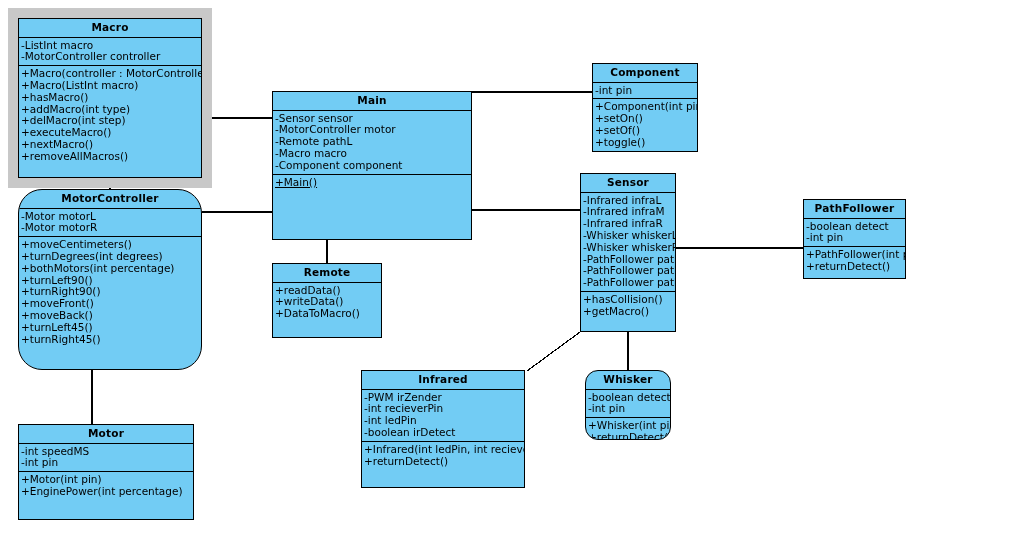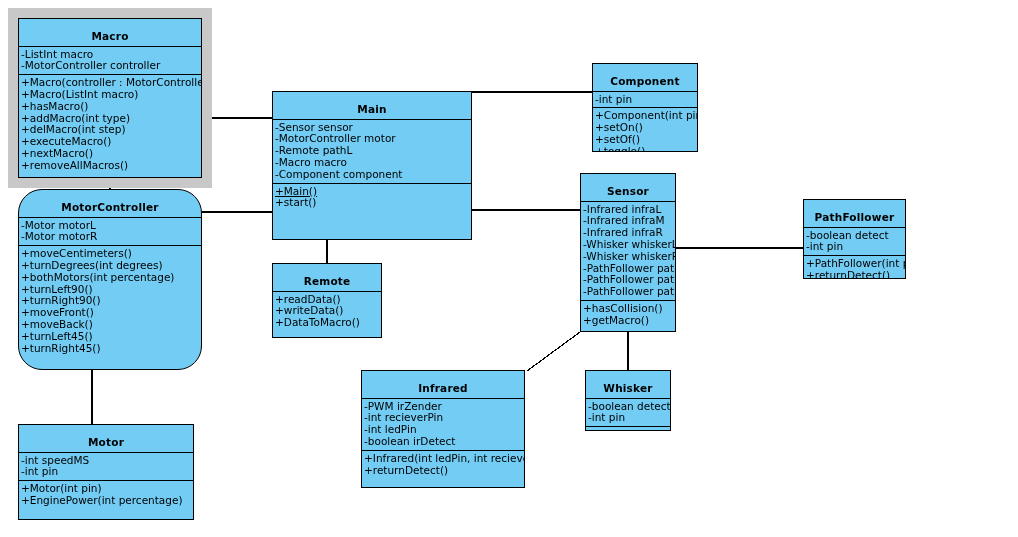--- a/index.html
+++ b/index.html
@@ -35,21 +35,21 @@
     border: 1px solid #000000;
     font-size: 10.5px;
     line-height: 11.6px;
     color: #000000;
     overflow: hidden;
   }
   .umlclass .name {
     text-align: center;
     font-weight: bold;
     font-size: 10.5px;
-    padding: 12px 2px 3px 2px;
+    padding: 3px 2px 3px 2px;
     border-bottom: 1px solid #000000;
     letter-spacing: .2px;
   }
   .umlclass .compartment {
     padding: 2px 0 2px 0;
     border-bottom: 1px solid #000000;
   }
   .umlclass .compartment.last {
     border-bottom: none;
     flex: 1 1 auto;
@@ -152,21 +152,20 @@
           <div class="name">Main</div>
           <div class="compartment">
             <div class="row">-Sensor sensor</div>
             <div class="row">-MotorController motor</div>
             <div class="row">-Remote pathL</div>
             <div class="row">-Macro macro</div>
             <div class="row">-Component component</div>
           </div>
           <div class="compartment last">
             <div class="row static">+Main()</div>
-            <div class="row">+start()</div>
           </div>
         </div>
       </div>
       <div class="umlclass" style="left: 272px; top: 263px; width: 110px; height: 75px; background: rgb(114, 204, 244); border-color: rgb(0, 0, 0);">
         <div class="inner">
           <div class="name">Remote</div>
           <div class="compartment last">
             <div class="row">+readData()</div>
             <div class="row">+writeData()</div>
             <div class="row">+DataToMacro()</div>
@@ -227,21 +226,21 @@
             <div class="row">-int recieverPin</div>
             <div class="row">-int ledPin</div>
             <div class="row">-boolean irDetect</div>
           </div>
           <div class="compartment last">
             <div class="row">+Infrared(int ledPin, int recieverPin)</div>
             <div class="row">+returnDetect()</div>
           </div>
         </div>
       </div>
-      <div class="umlclass" style="left: 585px; top: 370px; width: 86px; height: 61px; background: rgb(114, 204, 244); border-color: rgb(0, 0, 0);">
+      <div class="umlclass" style="left: 585px; top: 370px; width: 86px; height: 70px; background: rgb(114, 204, 244); border-color: rgb(0, 0, 0); border-radius: 13px;">
         <div class="inner">
           <div class="name">Whisker</div>
           <div class="compartment">
             <div class="row">-boolean detect</div>
             <div class="row">-int pin</div>
           </div>
           <div class="compartment last">
             <div class="row">+Whisker(int pin)</div>
             <div class="row">+returnDetect()</div>
           </div>

